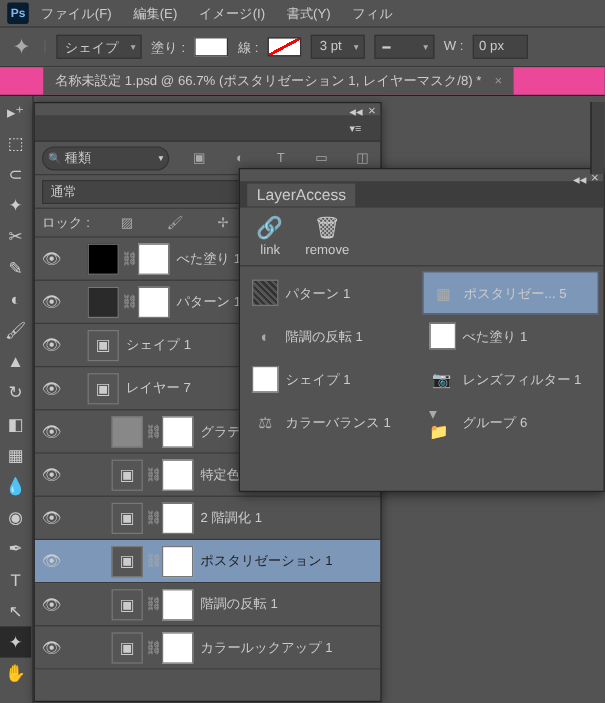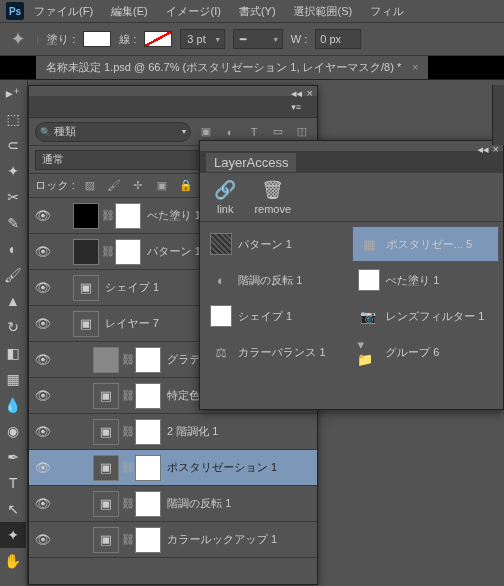--- a/index.html
+++ b/index.html
@@ -7,34 +7,34 @@
 .menubar{height:22px;background:#535353;display:flex;align-items:center;padding:0 6px;gap:2px}
 .ps-logo{width:18px;height:18px;background:#071e31;color:#7fbaf2;font-weight:bold;display:flex;align-items:center;justify-content:center;border-radius:2px;font-size:10px}
 .menubar span{padding:2px 8px;white-space:nowrap}
 .optbar{height:34px;background:#535353;border-top:1px solid #383838;border-bottom:1px solid #383838;display:flex;align-items:center;padding:0 8px;gap:8px}
 .shape-icon{width:20px;height:20px;display:flex;align-items:center;justify-content:center;font-size:18px;color:#aaa}
 .dd{background:#444;border:1px solid #333;padding:2px 18px 2px 6px;position:relative;height:20px;display:flex;align-items:center}
 .dd:after{content:"▾";position:absolute;right:4px;font-size:8px;color:#aaa}
 .swatch{width:28px;height:16px;border:1px solid #333}
 .stroke-sw{background:linear-gradient(to bottom right,#fff 0%,#fff 45%,red 45%,red 55%,#fff 55%)}
 .inp{background:#444;border:1px solid #333;color:#ccc;padding:2px 4px;width:46px;height:20px}
-.tabbar{height:24px;background:#000000;border-bottom:1px solid #222;display:flex;align-items:center;padding-left:36px}
+.tabbar{height:24px;background:#ec4899;border-bottom:1px solid #222;display:flex;align-items:center;padding-left:36px}
 .tab{padding:4px 10px;background:#535353;color:#bbb;font-size:10px;position:relative}
 .tab .x{margin-left:8px;color:#999}
 .toolpanel{position:absolute;left:0;top:80px;width:28px;bottom:0;background:#535353;border-right:1px solid #333}
 .tool{width:26px;height:26px;display:flex;align-items:center;justify-content:center;font-size:14px;color:#ccc;position:relative}
 .layerpanel{position:absolute;left:28px;top:85px;width:290px;height:500px;background:#535353;border:1px solid #222;box-shadow:0 2px 8px rgba(0,0,0,.5)}
 .lp-tab{height:22px;display:flex;align-items:center;padding:0 6px;background:#424242;border-bottom:1px solid #333}
 .lp-tab span{padding:2px 10px;background:#535353}
-.lp-row{height:28px;display:flex;align-items:center;padding:0 6px;gap:6px;border-bottom:1px solid #3a3a3a}
+.lp-row{height:28px;display:flex;align-items:center;padding:0 6px;gap:16px;border-bottom:1px solid #3a3a3a}
 .search{flex:1;background:#444;border:1px solid #333;padding:2px 18px 2px 6px;border-radius:10px;position:relative;height:20px;display:flex;align-items:center}
 .search:before{content:"🔍";position:absolute;left:4px;font-size:9px;opacity:.6}
 .search:after{content:"▾";position:absolute;right:4px;font-size:8px}
 .ico{width:18px;height:18px;display:flex;align-items:center;justify-content:center;font-size:11px;color:#aaa}
-.lock-row{height:24px;display:flex;align-items:center;padding:0 6px;gap:6px;font-size:10px;border-bottom:1px solid #3a3a3a}
+.lock-row{height:24px;display:flex;align-items:center;padding:0 6px;gap:22px;font-size:10px;border-bottom:1px solid #3a3a3a}
 .layers{overflow:hidden}
 .layer{height:36px;display:flex;align-items:center;border-bottom:1px solid #3a3a3a;padding:0 4px}
 .layer.sel{background:#7d97b8;color:#222}
 .layer.sel .lname{color:#222}
 .eye{width:20px;text-align:center;font-size:13px}
 .indent{width:20px}
 .thumb{width:26px;height:26px;border:1px solid #777;background:#333;margin-right:2px;flex-shrink:0}
 .thumbw{background:#fff}
 .linkic{width:14px;text-align:center;font-size:11px;color:#aaa}
 .lname{flex:1;padding-left:4px;font-size:11px;white-space:nowrap;overflow:hidden}
@@ -55,27 +55,27 @@
 </style>
 </head>
 <body>
 
 <div class="menubar">
   <div class="ps-logo">Ps</div>
   <span>ファイル(F)</span>
   <span>編集(E)</span>
   <span>イメージ(I)</span>
   <span>書式(Y)</span>
-  <span>選択範囲(S)</span>
   <span>フィル</span>
 </div>
 
 <div class="optbar">
   <div class="shape-icon">✦</div>
   <span style="color:#666">|</span>
+  <div class="dd">シェイプ</div>
   <span>塗り :</span>
   <div class="swatch" style="background:#fff"></div>
   <span>線 :</span>
   <div class="swatch stroke-sw"></div>
   <div class="dd">3 pt</div>
   <div class="dd" style="width:50px">━</div>
   <span>W :</span>
   <input class="inp" value="0 px" style="">
 </div>
 

